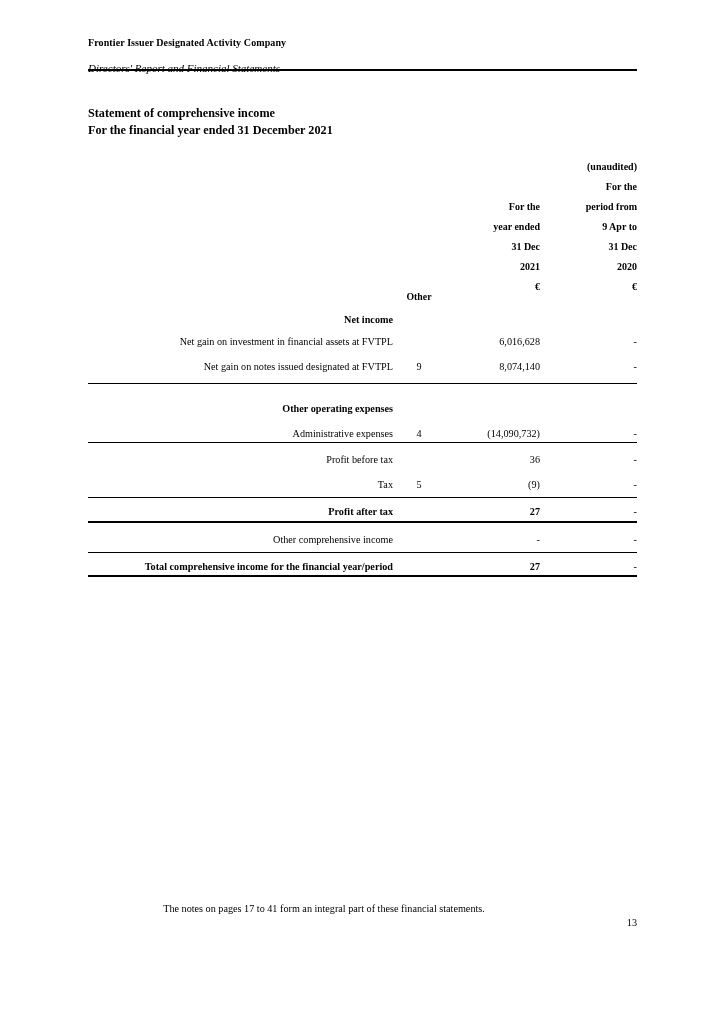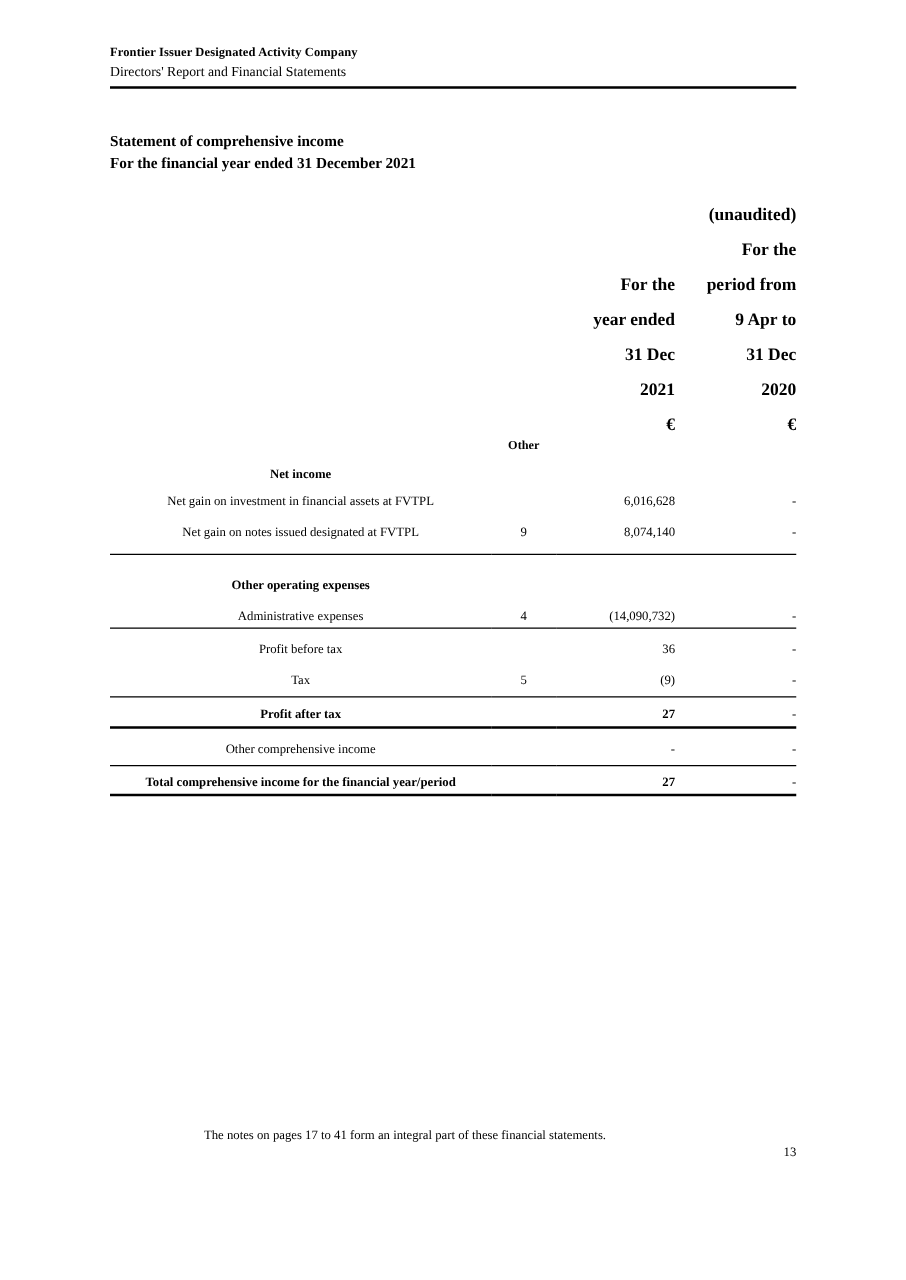--- a/index.html
+++ b/index.html
@@ -31,22 +31,23 @@
     width: 549px;
   }
   .doc-header .company {
     font-size: 10px;
     font-weight: bold;
     letter-spacing: 0.01em;
     line-height: 1.35;
   }
   .doc-header .subtitle {
     font-size: 11px;
+    font-style: italic;
     line-height: 1.35;
-    margin-top: 1px;
+    margin-top: 11px;
   }
   .header-rule {
     position: absolute;
     left: 88px;
     top: 69px;
     width: 549px;
     height: 0;
     border-top: 2px solid #000;
   }
 
@@ -75,29 +76,29 @@
     vertical-align: bottom;
     line-height: 1.0;
   }
 
   
   col.c-label { width: 305px; }
   col.c-note  { width: 52px; }
   col.c-cur   { width: 95px; }
   col.c-prior { width: 97px; }
 
-  .cell-label { text-align: center; padding-right: 4px; }
+  .cell-label { text-align: right; padding-right: 4px; }
   .cell-note  { text-align: center; }
   .cell-cur   { text-align: right; padding-right: 12px; }
   .cell-prior { text-align: right; padding-right: 0px; }
 
   
   .hdr-cell {
     font-weight: bold;
-    font-size: 14px;
+    font-size: 10px;
     line-height: 1.28;
     white-space: pre-line;
   }
   .hdr-row td { vertical-align: bottom; padding-bottom: 0; }
 
   .note-hdr {
     font-weight: bold;
     font-size: 9.8px;
     text-align: center;
   }

